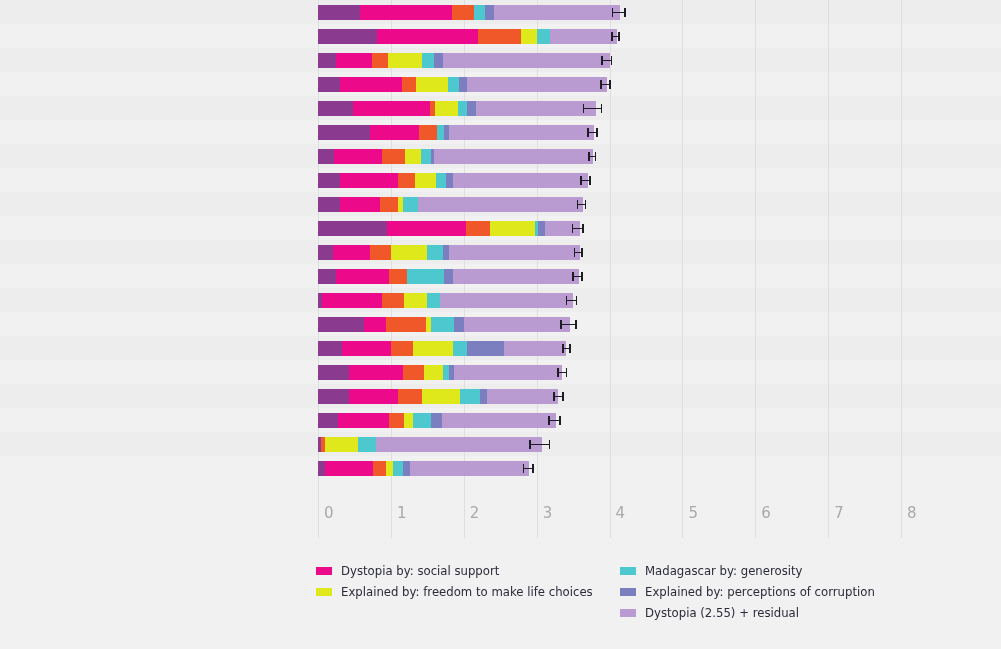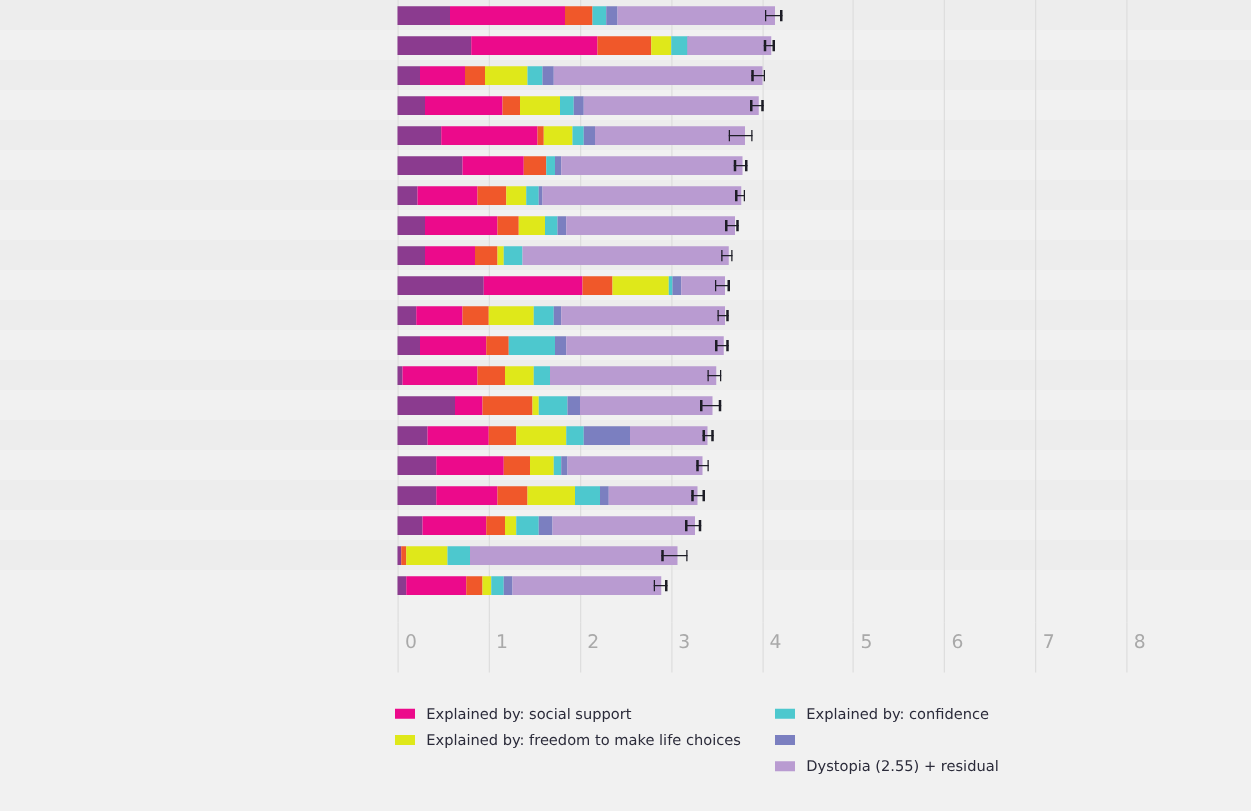--- a/index.html
+++ b/index.html
@@ -474,34 +474,35 @@
       <div class="tick" style="left: 516.125px; color: rgb(169, 169, 169);">7</div>
       <div class="gridline" style="left: 510.125px; top: 0px; bottom: 0px; background: rgb(222, 222, 222);"></div>
       <div class="tick" style="left: 589px; color: rgb(169, 169, 169);">8</div>
       <div class="gridline" style="left: 583px; top: 0px; bottom: 0px; background: rgb(222, 222, 222);"></div>
     </div>
 
   <div class="legend">
     <div class="legend-col c1">
         <div class="legend-item">
           <span class="swatch" style="background: rgb(236, 10, 139);"></span>
-          <span class="legend-text">Explained by: social support</span>
+          <span class="legend-text">Dystopia by: social support</span>
         </div>
         <div class="legend-item">
           <span class="swatch" style="background: rgb(223, 232, 26);"></span>
           <span class="legend-text">Explained by: freedom to make life choices</span>
         </div>
       </div>
     <div class="legend-col c2">
         <div class="legend-item">
           <span class="swatch" style="background: rgb(77, 200, 206);"></span>
-          <span class="legend-text">Explained by: confidence</span>
+          <span class="legend-text">Madagascar by: generosity</span>
         </div>
         <div class="legend-item">
           <span class="swatch" style="background: rgb(123, 127, 192);"></span>
+          <span class="legend-text">Explained by: perceptions of corruption</span>
         </div>
         <div class="legend-item">
           <span class="swatch" style="background: rgb(185, 155, 209);"></span>
           <span class="legend-text">Dystopia (2.55) + residual</span>
         </div>
       </div>
   </div>
 
 </div>
 

